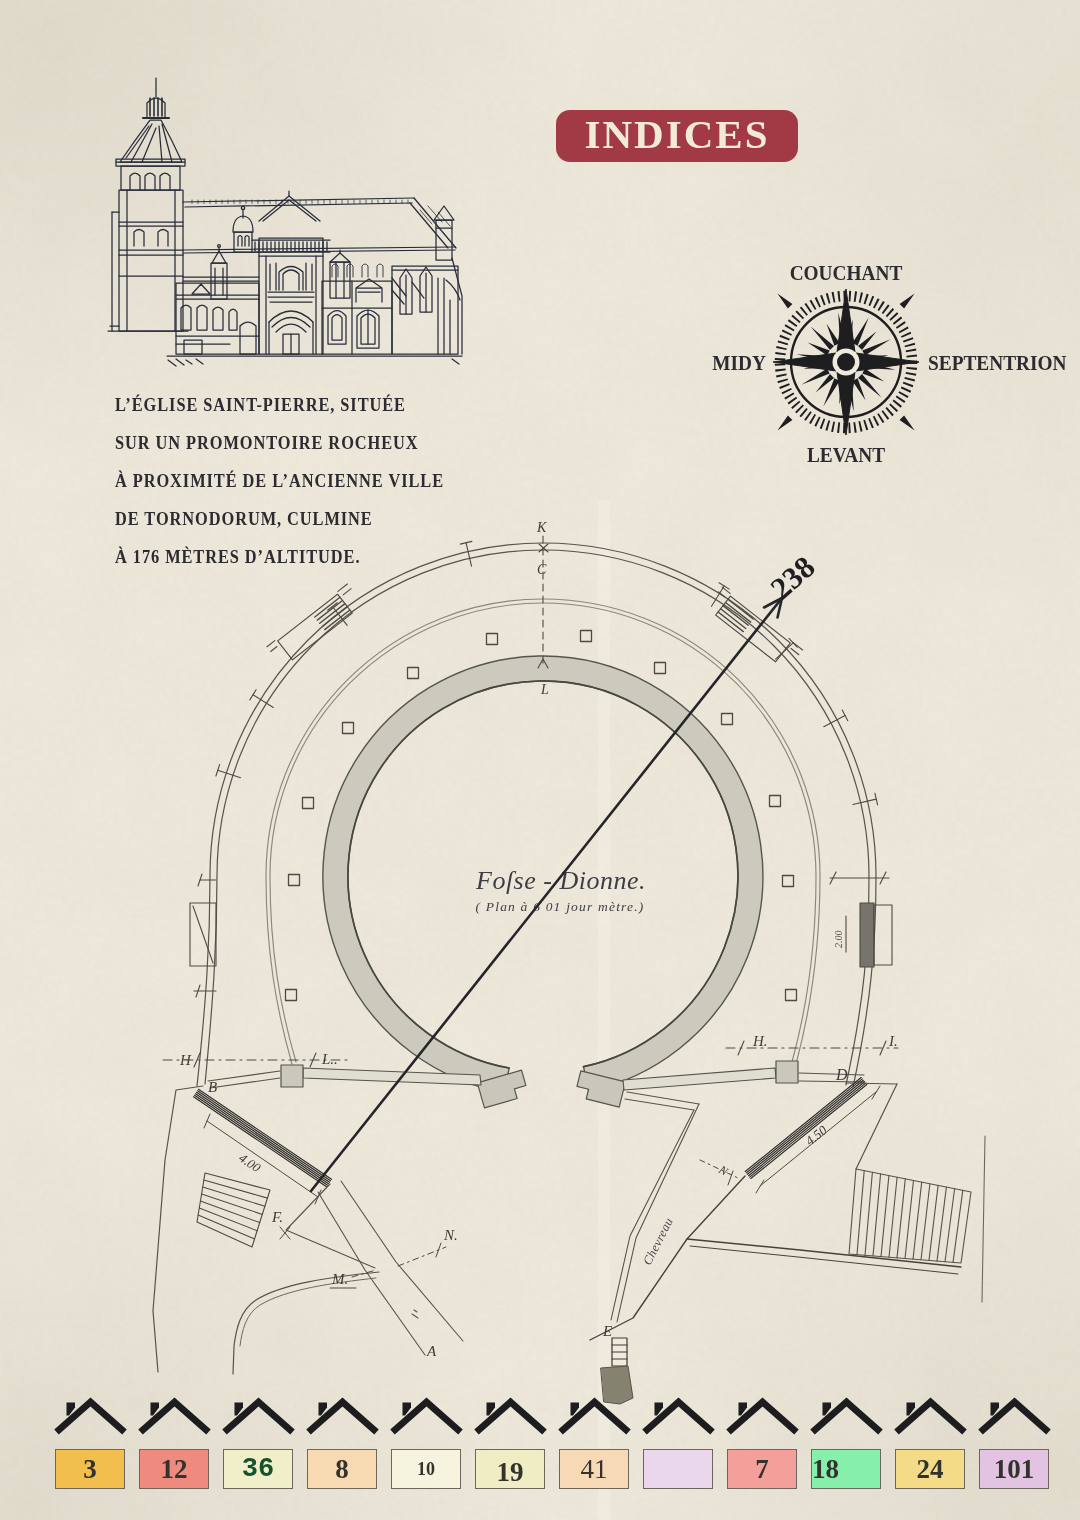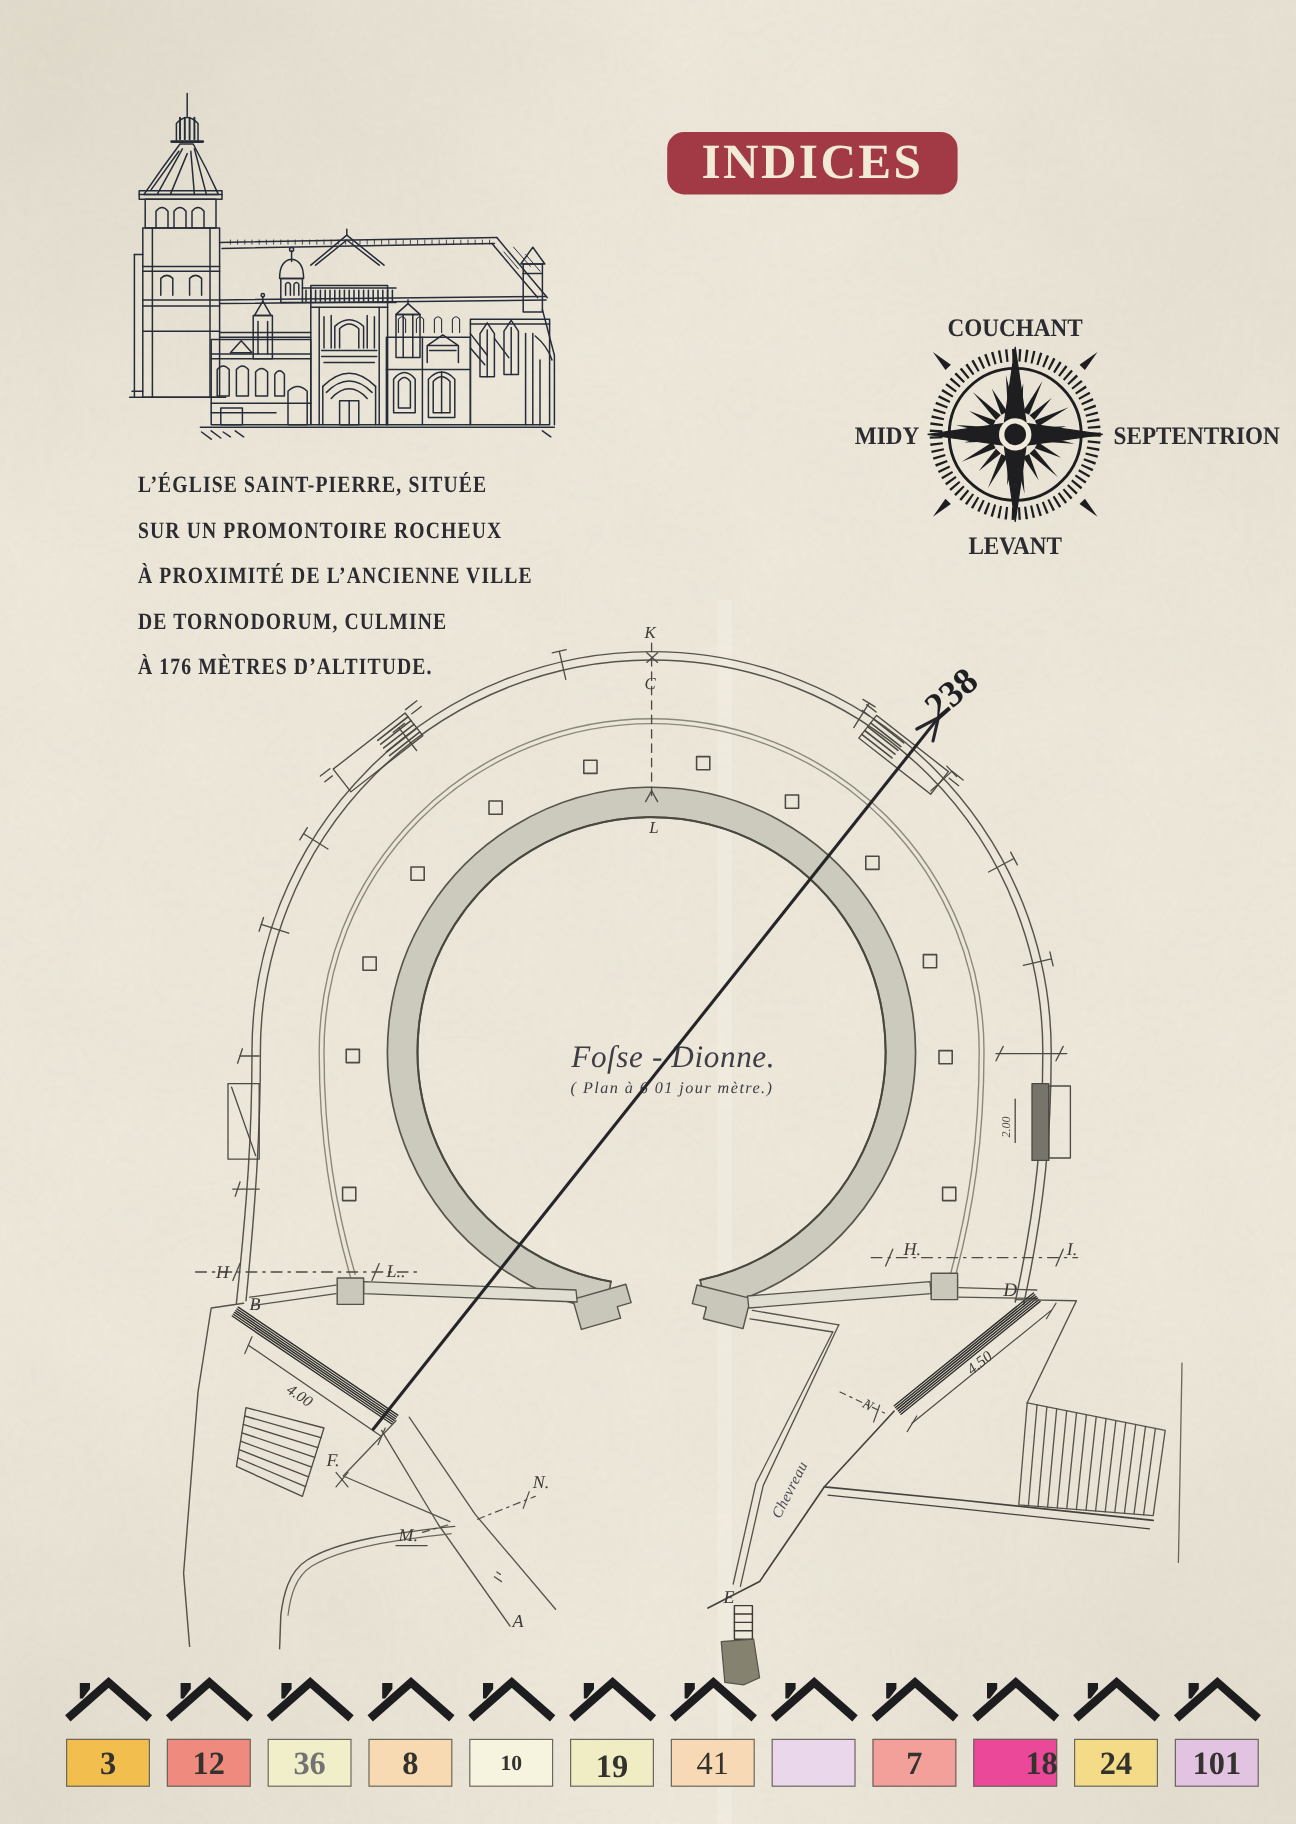--- a/index.html
+++ b/index.html
@@ -565,41 +565,41 @@
       <path d="M990.5 1402.5 L999.0 1402.5 L999.0 1407.5 L993.0 1415.5 L990.5 1415.5 Z" fill="#1d1d1f"></path>
     </g>
   </svg>
 <div class="abs" style="left:55px;top:1449px;width:70px;height:40px;background:#F2BE4E;border:1.5px solid #6b675f;box-sizing:border-box;display:flex;align-items:center;justify-content:center;">
     <span style="font-weight:bold;font-size:27px;color:#33322d;font-family:'Liberation Serif',serif;">3</span>
   </div>
 <div class="abs" style="left:139px;top:1449px;width:70px;height:40px;background:#EF8A7E;border:1.5px solid #6b675f;box-sizing:border-box;display:flex;align-items:center;justify-content:center;">
     <span style="font-weight:bold;font-size:27px;color:#33322d;font-family:'Liberation Serif',serif;">12</span>
   </div>
 <div class="abs" style="left:223px;top:1449px;width:70px;height:40px;background:#F1EFC9;border:1.5px solid #6b675f;box-sizing:border-box;display:flex;align-items:center;justify-content:center;">
-    <span style="font-weight:bold;font-size:27px;color:#737373;font-family:Liberation Serif, serif;">36</span>
+    <span style="font-weight:bold;font-size:27px;color:#14532d;font-family:Liberation Mono, monospace;">36</span>
   </div>
 <div class="abs" style="left:307px;top:1449px;width:70px;height:40px;background:#F7D9B2;border:1.5px solid #6b675f;box-sizing:border-box;display:flex;align-items:center;justify-content:center;">
     <span style="font-weight:bold;font-size:27px;color:#33322d;font-family:'Liberation Serif',serif;">8</span>
   </div>
 <div class="abs" style="left:391px;top:1449px;width:70px;height:40px;background:#F6F3DF;border:1.5px solid #6b675f;box-sizing:border-box;display:flex;align-items:center;justify-content:center;">
     <span style="font-weight:bold;font-size:18px;color:#33322d;font-family:'Liberation Serif',serif;">10</span>
   </div>
 <div class="abs" style="left:475px;top:1449px;width:70px;height:40px;background:#F0EDC4;border:1.5px solid #6b675f;box-sizing:border-box;display:flex;align-items:flex-end;justify-content:center;">
     <span style="font-weight:bold;font-size:27px;color:#33322d;font-family:'Liberation Serif',serif;">19</span>
   </div>
 <div class="abs" style="left:559px;top:1449px;width:70px;height:40px;background:#F8D9B6;border:1.5px solid #6b675f;box-sizing:border-box;display:flex;align-items:center;justify-content:center;">
     <span style="font-weight:normal;font-size:27px;color:#33322d;font-family:'Liberation Serif',serif;">41</span>
   </div>
 <div class="abs" style="left:643px;top:1449px;width:70px;height:40px;background:#EAD7EB;border:1.5px solid #6b675f;box-sizing:border-box;display:flex;align-items:center;justify-content:center;">
     <span style="font-weight:bold;font-size:27px;color:#33322d;font-family:'Liberation Serif',serif;"></span>
   </div>
 <div class="abs" style="left:727px;top:1449px;width:70px;height:40px;background:#F2A099;border:1.5px solid #6b675f;box-sizing:border-box;display:flex;align-items:center;justify-content:center;">
     <span style="font-weight:bold;font-size:27px;color:#33322d;font-family:'Liberation Serif',serif;">7</span>
   </div>
-<div class="abs" style="left:811px;top:1449px;width:70px;height:40px;background:#ec4899;border:1.5px solid #6b675f;box-sizing:border-box;display:flex;align-items:center;justify-content:center;padding-left:44px;">
+<div class="abs" style="left:811px;top:1449px;width:70px;height:40px;background:#86efac;border:1.5px solid #6b675f;box-sizing:border-box;display:flex;align-items:center;justify-content:flex-start;">
     <span style="font-weight:bold;font-size:27px;color:#33322d;font-family:'Liberation Serif',serif;">18</span>
   </div>
 <div class="abs" style="left:895px;top:1449px;width:70px;height:40px;background:#F4DB88;border:1.5px solid #6b675f;box-sizing:border-box;display:flex;align-items:center;justify-content:center;">
     <span style="font-weight:bold;font-size:27px;color:#33322d;font-family:'Liberation Serif',serif;text-align:center;">24</span>
   </div>
 <div class="abs" style="left:979px;top:1449px;width:70px;height:40px;background:#E2C3E2;border:1.5px solid #6b675f;box-sizing:border-box;display:flex;align-items:center;justify-content:center;text-align:right;">
     <span style="font-weight:bold;font-size:27px;color:#33322d;font-family:'Liberation Serif',serif;">101</span>
   </div>
 
 </body></html>

